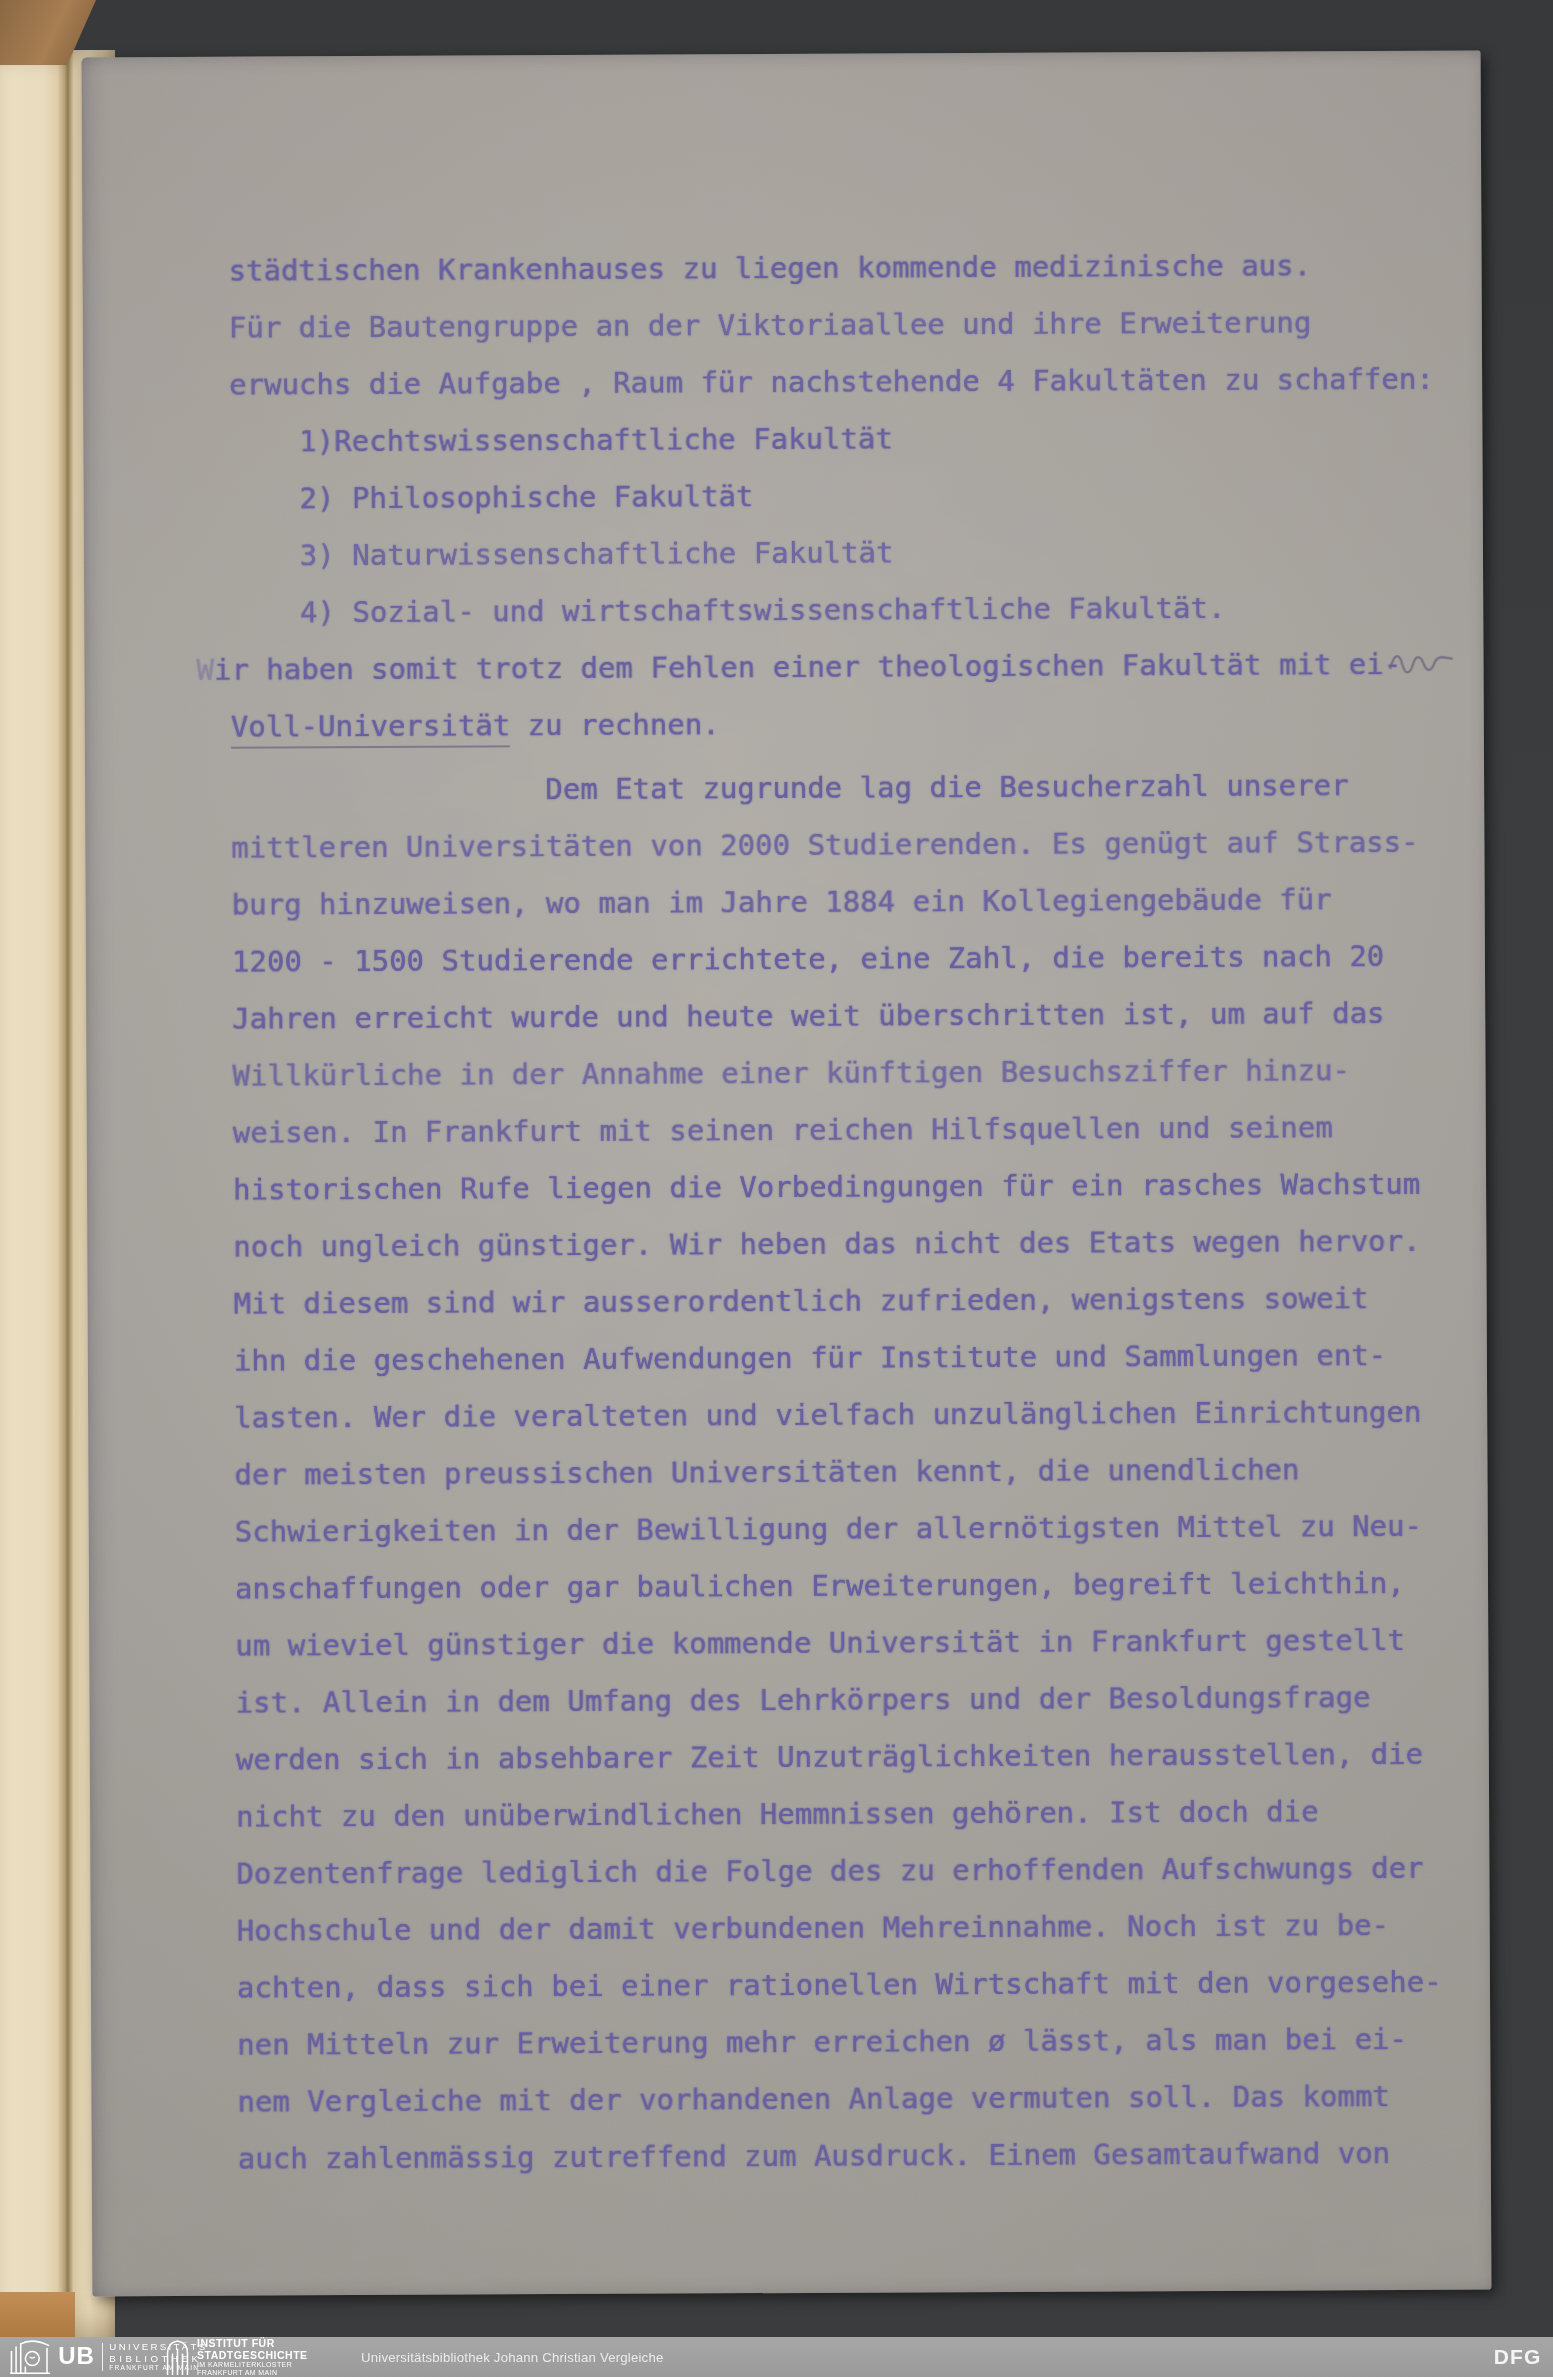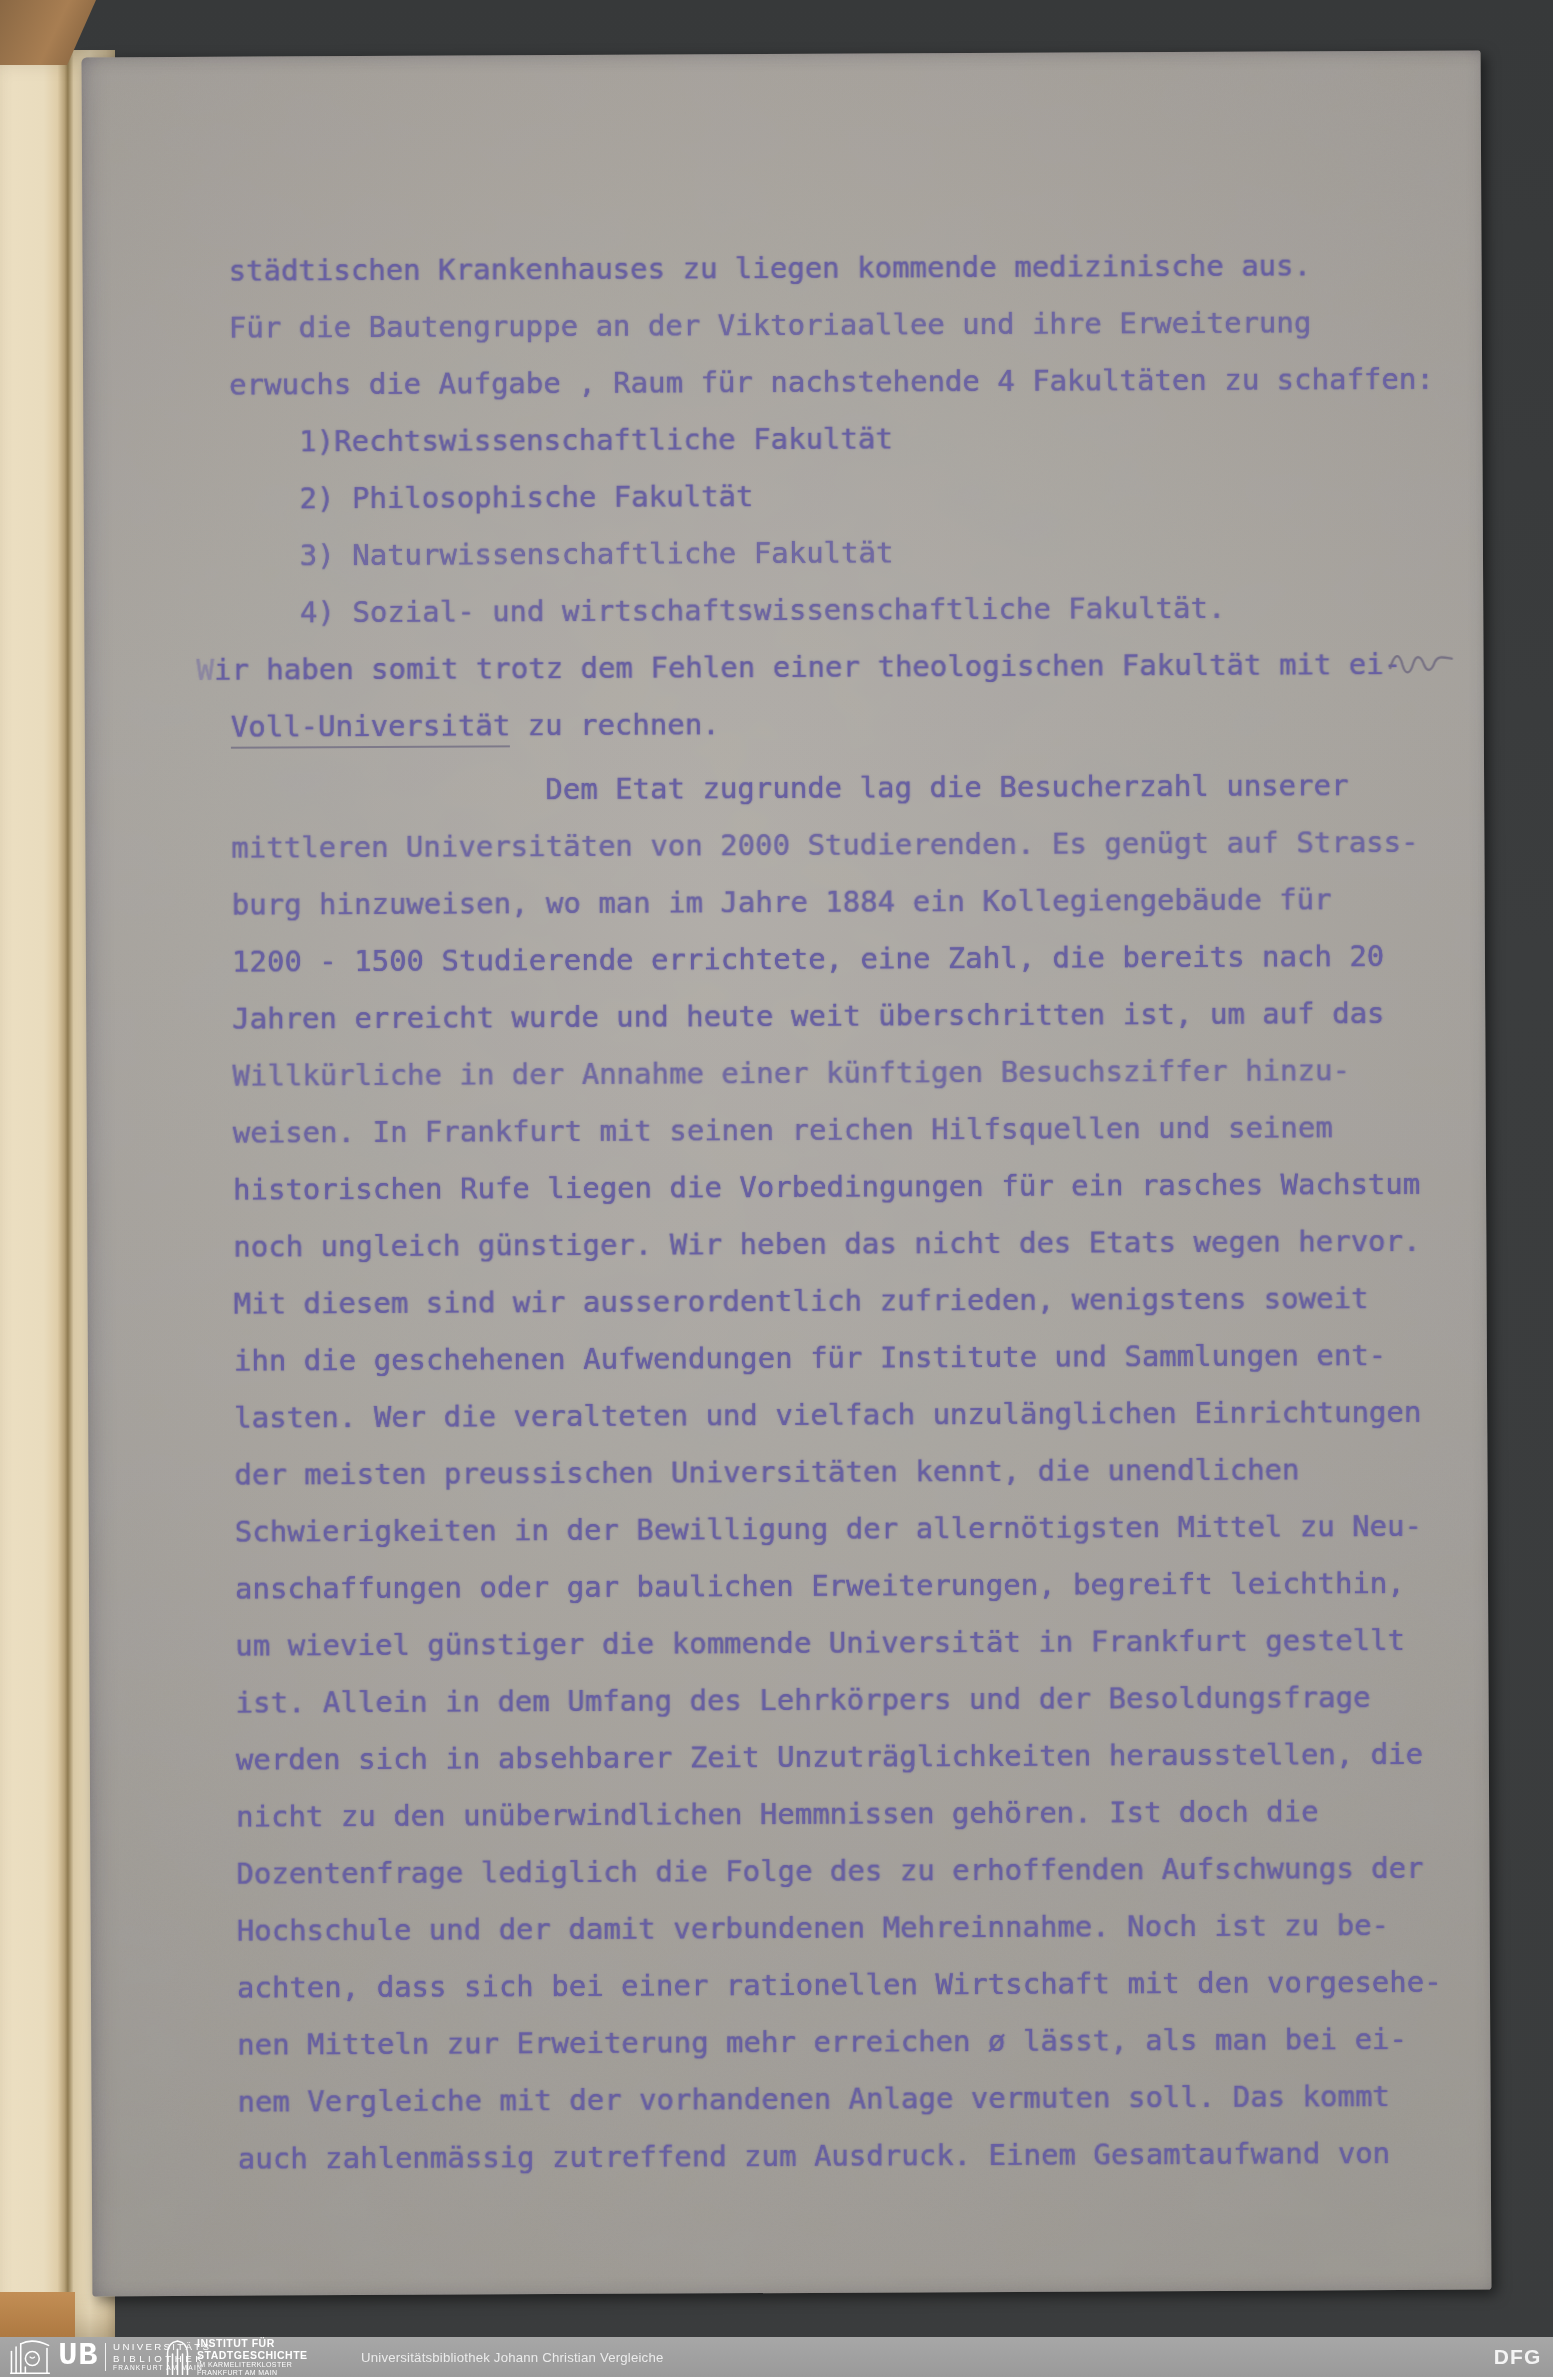--- a/index.html
+++ b/index.html
@@ -46,21 +46,21 @@
   .tl:nth-child(7){opacity:.93}
   .outdent{margin-left:-34px;}
   .fade-first::first-letter{opacity:.45;}
   .underl{border-bottom:2.3px solid rgba(110,106,128,.75);padding-bottom:3.1px;}
   .squig{vertical-align:-4.7px;margin-left:-15.5px;opacity:.85;}
 
   
   .footer{position:absolute;left:0;bottom:0;width:100%;height:40px;
           background:linear-gradient(180deg,#a7a7a7,#9a9a9a);color:#fff;}
   .ubg{position:absolute;left:9.3px;top:0;height:40px;display:flex;align-items:center;gap:7px;}
-  .ub-abbr{font-family:Liberation Mono, monospace;font-weight:bold;font-size:32px;line-height:1;
+  .ub-abbr{font-family:Liberation Sans, sans-serif;font-weight:bold;font-size:24px;line-height:1;
            letter-spacing:0.8px;transform:translateY(-0.8px);}
   .vsep{width:0.8px;height:28px;background:rgba(255,255,255,.85);}
   .ub-text{display:flex;flex-direction:column;justify-content:center;}
   .ub-l1{font-size:9.7px;letter-spacing:2.3px;line-height:11.7px;font-weight:500;}
   .ub-l2{font-size:9.7px;letter-spacing:3.5px;line-height:11.7px;font-weight:500;}
   .ub-l3{font-size:6.6px;letter-spacing:1.2px;line-height:8.5px;font-weight:400;}
   .isg{position:absolute;left:166px;top:0;height:40px;display:flex;align-items:center;gap:8px;}
   .isg-l1,.isg-l2{font-size:10.5px;font-weight:bold;letter-spacing:0.5px;line-height:12px;}
   .isg-l3,.isg-l4{font-size:7px;letter-spacing:0.4px;line-height:8.5px;font-weight:400;}
   .center-label{position:absolute;left:361px;top:0;height:40px;display:flex;align-items:center;

